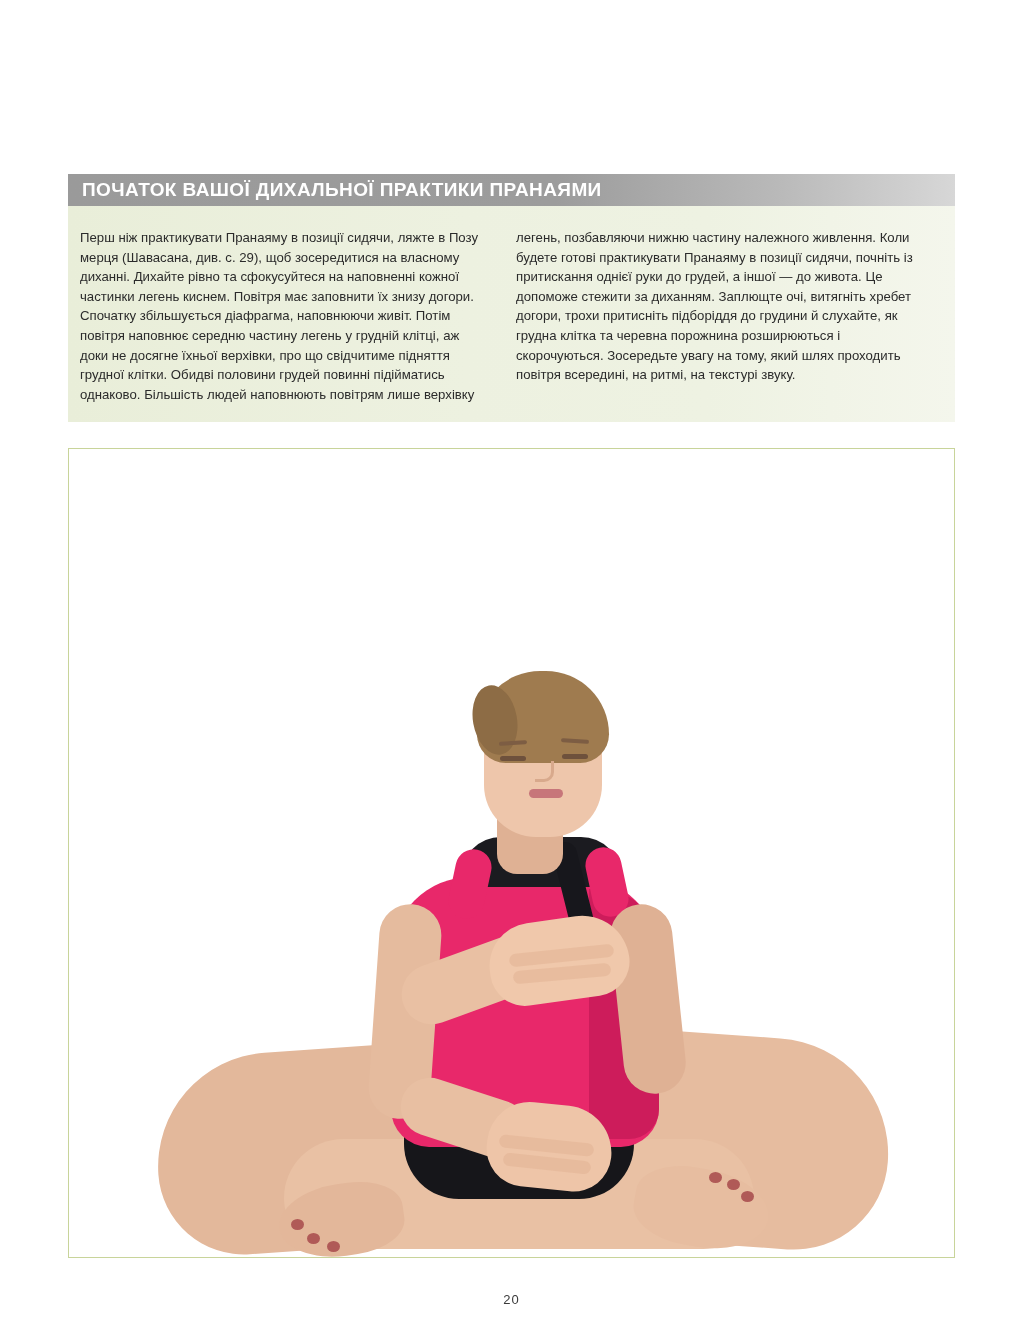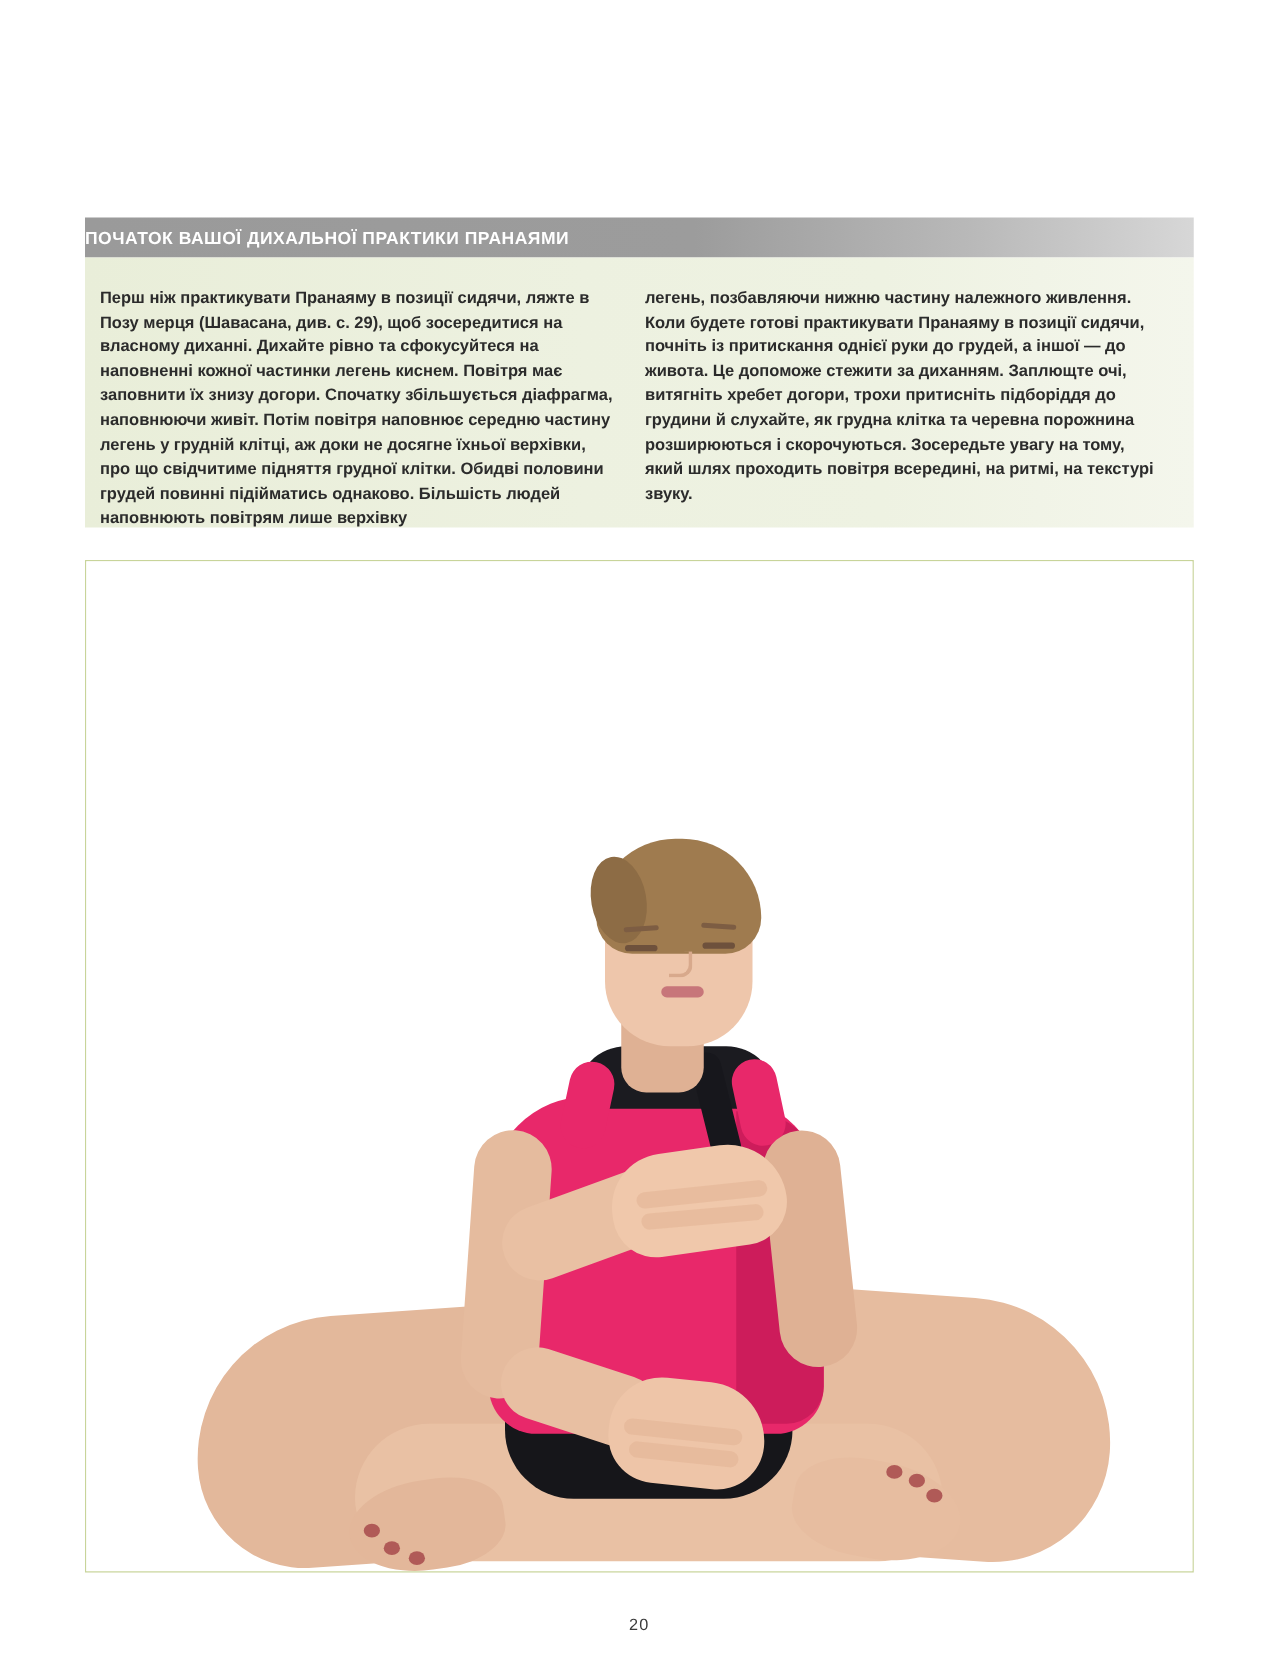--- a/index.html
+++ b/index.html
@@ -29,23 +29,24 @@
     left: 68px;
     top: 174px;
     width: 887px;
     height: 32px;
     background: linear-gradient(to right, #9a9a9a 0%, #9c9c9c 55%, #b9b9b9 80%, #d7d7d7 100%);
     display: flex;
     align-items: center;
   }
   .header-title {
     color: #ffffff;
-    font-size: 14px;
+    font-size: 19px;
     font-weight: bold;
     letter-spacing: 0.4px;
+    padding-left: 14px;
     white-space: nowrap;
   }
 
   
   .text-block {
     position: absolute;
     left: 68px;
     top: 206px;
     width: 887px;
     height: 216px;
@@ -55,21 +56,21 @@
     display: flex;
     gap: 26px;
   }
   .col {
     width: 410px;
     font-size: 13.2px;
     line-height: 19.6px;
     color: #2b2b2b;
     text-align: left;
   }
-  .col p { margin: 0; font-weight: bold; }
+  .col p { margin: 0; }
 
   
   .photo-frame {
     position: absolute;
     left: 68px;
     top: 448px;
     width: 887px;
     height: 810px;
     border: 1px solid #c8d49a;
     background: #ffffff;

